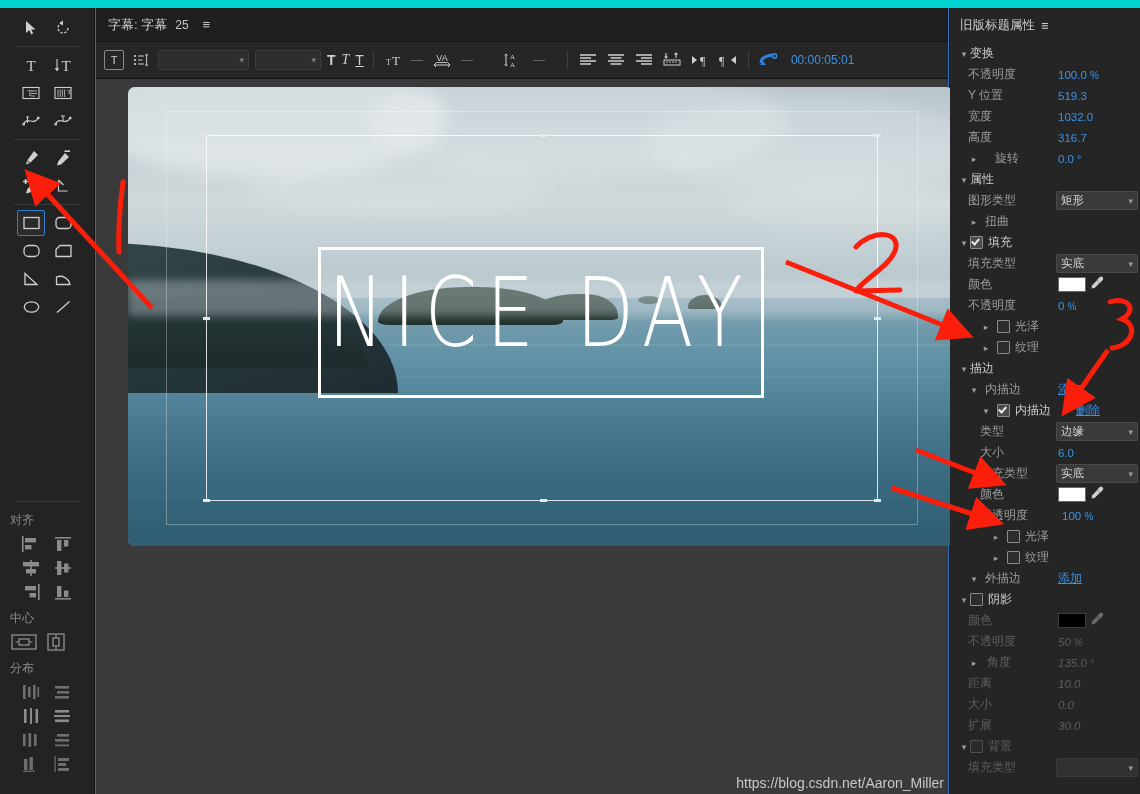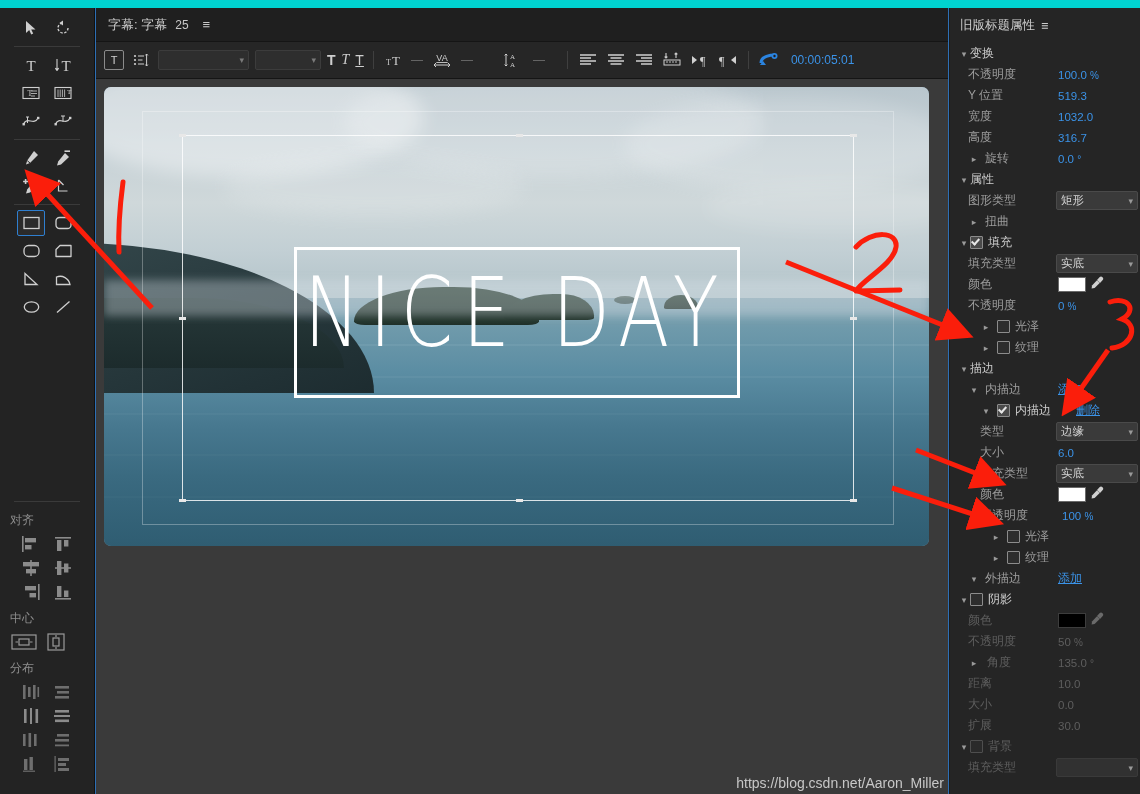--- a/index.html
+++ b/index.html
@@ -46,21 +46,21 @@
       display:flex;align-items:center;justify-content:flex-end;padding-right:4px;color:#7a7a7a;font-size:9px;}
   .dd.w1{width:85px;} .dd.w2{width:60px;}
   .cb-sep{width:1px;height:18px;background:#3f3f3f;margin:0 3px;}
   .cb-t{color:#cfcfcf;font-size:14px;font-weight:bold;}
   .cb-t.i{font-style:italic;font-weight:normal;font-family:"Liberation Serif",serif;}
   .cb-t.u{text-decoration:underline;font-weight:normal;}
   .cb-dash{color:#6d6d6d;font-size:12px;}
   .tc{color:#3b93e8;font-size:12px;margin-left:5px;}
 
   .canvaswrap{position:relative;height:717px;background:#3a3a3a;}
-  .canvas{position:absolute;left:8px;top:8px;width:825px;height:459px;overflow:hidden;background:#6d8da0;border-radius:7px;}
+  .canvas{position:absolute;left:32px;top:8px;width:825px;height:459px;overflow:hidden;background:#6d8da0;border-radius:7px;}
   
   .sky{position:absolute;left:0;top:0;width:100%;height:46%;
        background:linear-gradient(180deg,#b9c6cd 0%,#c6d1d6 28%,#cfd8da 55%,#c2cfd4 78%,#b2c3c9 100%);}
   .cloud{position:absolute;border-radius:50%;background:rgba(255,255,255,.40);filter:blur(9px);}
   .sea{position:absolute;left:0;top:46%;width:100%;height:54%;
        background:linear-gradient(180deg,#8aa8b4 0%,#6f9aab 12%,#5b8da3 30%,#47788f 52%,#3a6a80 72%,#2f5d72 100%);}
   .searipple{position:absolute;left:0;width:100%;height:2px;background:rgba(255,255,255,.06);}
   .mount{position:absolute;background:#2b3c3c;}
   .mount.m1{left:-30px;top:34%;width:300px;height:150px;
             border-radius:0 100% 0 0 / 0 100% 0 0;
@@ -88,21 +88,21 @@
   
   .props{position:absolute;left:950px;top:8px;width:190px;height:786px;background:#252525;overflow:hidden;}
   .props-head{display:flex;align-items:center;gap:6px;padding:9px 0 9px 10px;color:#cdcdcd;font-size:12.5px;}
   .prow{display:flex;align-items:center;height:21px;padding-left:8px;position:relative;}
   .arrw{width:12px;color:#9a9a9a;font-size:9px;text-align:center;flex:0 0 12px;}
   .lbl{color:#9d9d9d;font-size:12px;}
   .lbl.sec{color:#cdcdcd;}
   .lbl.dim{color:#5e5e5e;}
   .val{position:absolute;left:108px;color:#3b93e8;font-size:11.5px;}
   .val .u{font-size:10px;}
-  .val.dim{color:#5e5e5e;}
+  .val.dim{color:#5e5e5e;font-style:italic;}
   .lnk{position:absolute;left:108px;color:#3b93e8;font-size:12px;text-decoration:underline;}
   .lnk.r{left:126px;}
   .sel2{position:absolute;left:106px;width:72px;height:17px;background:#3a3a3a;border:1px solid #4a4a4a;
         border-radius:2px;display:flex;align-items:center;padding:0 4px;color:#d4d4d4;font-size:11.5px;
         justify-content:space-between;gap:43px;}
   .sel2 .cv{color:#9a9a9a;font-size:9px;}
   .sw{position:absolute;left:108px;width:26px;height:13px;border:1px solid #6a6a6a;}
   .sw.white{background:#fff;} .sw.black{background:#000;}
   .sw.dim{border-color:#3d3d3d;}
   .eyed{position:absolute;left:140px;color:#d0d0d0;}
@@ -577,21 +577,21 @@
     <div class="prow ind1">
       <span class="lbl">宽度</span>
       <span class="val">1032.0</span>
     </div>
     <div class="prow ind1">
       <span class="lbl">高度</span>
       <span class="val">316.7</span>
     </div>
     <div class="prow ind1">
       <span class="arrw">▸</span>
-      <span class="lbl" style="margin-left:5px">旋转</span>
+      <span class="lbl" style="margin-left:15px">旋转</span>
       <span class="val"><span>0.0</span> <span class="u">°</span></span>
     </div>
 
     <div class="prow">
       <span class="arrw">▾</span>
       <span class="lbl sec">属性</span>
     </div>
     <div class="prow ind1">
       <span class="lbl">图形类型</span>
       <span class="sel2">

